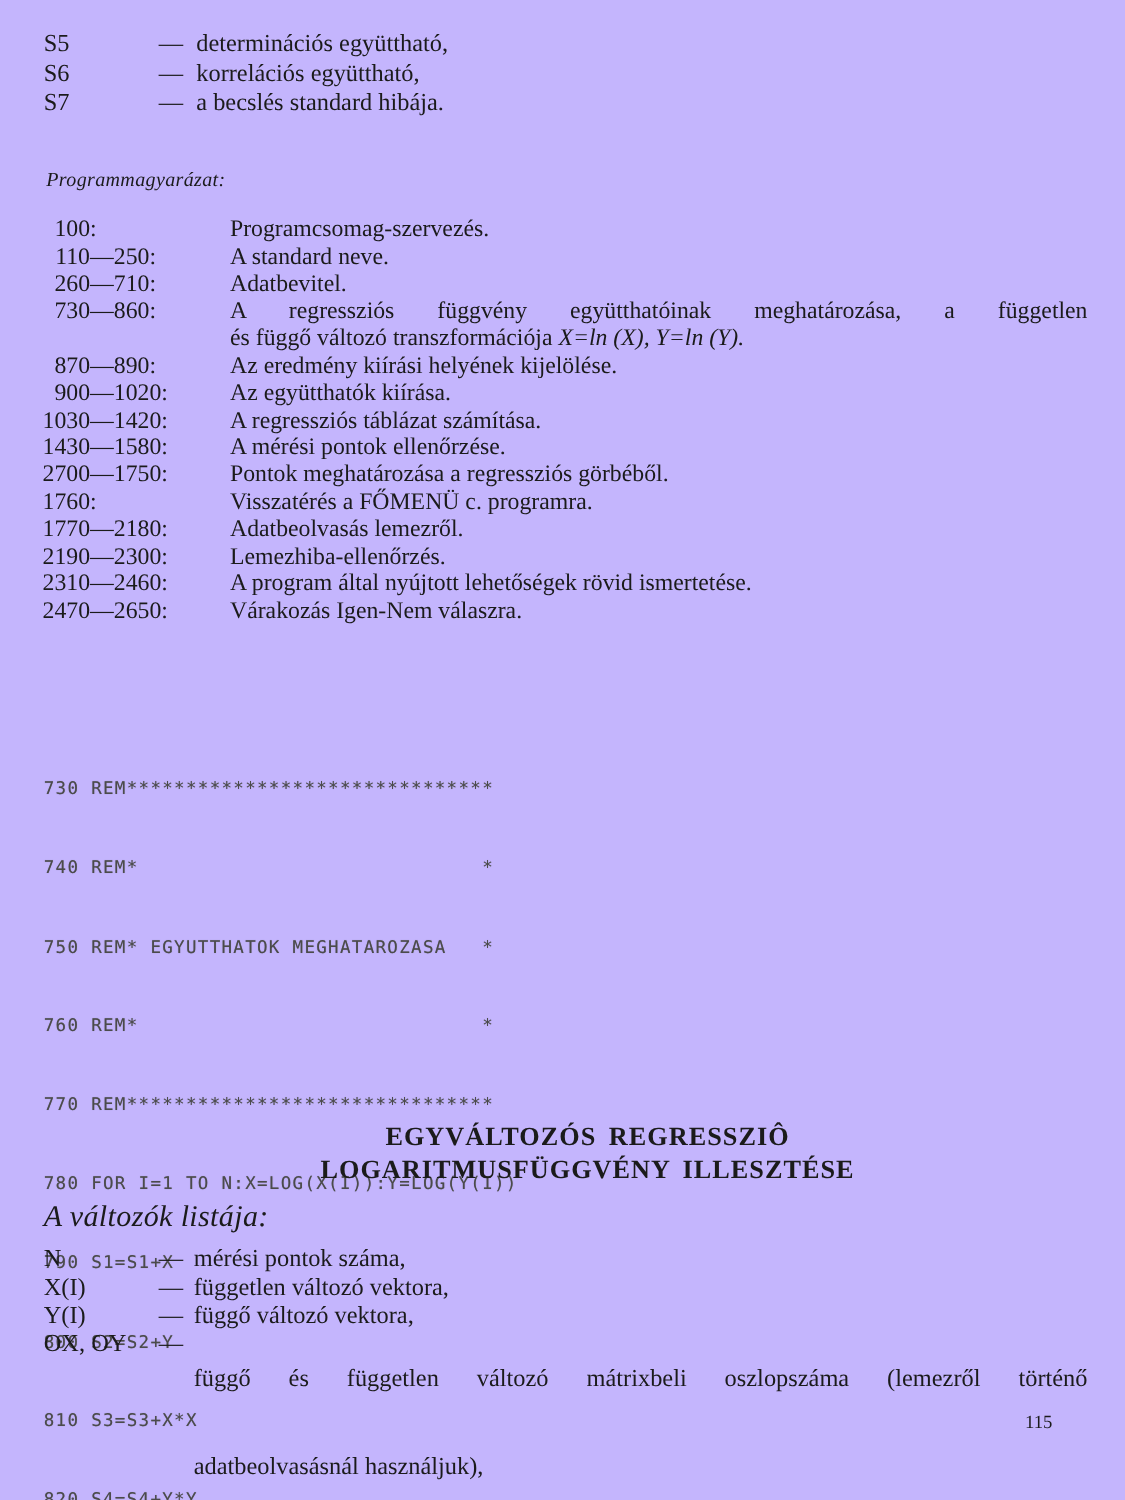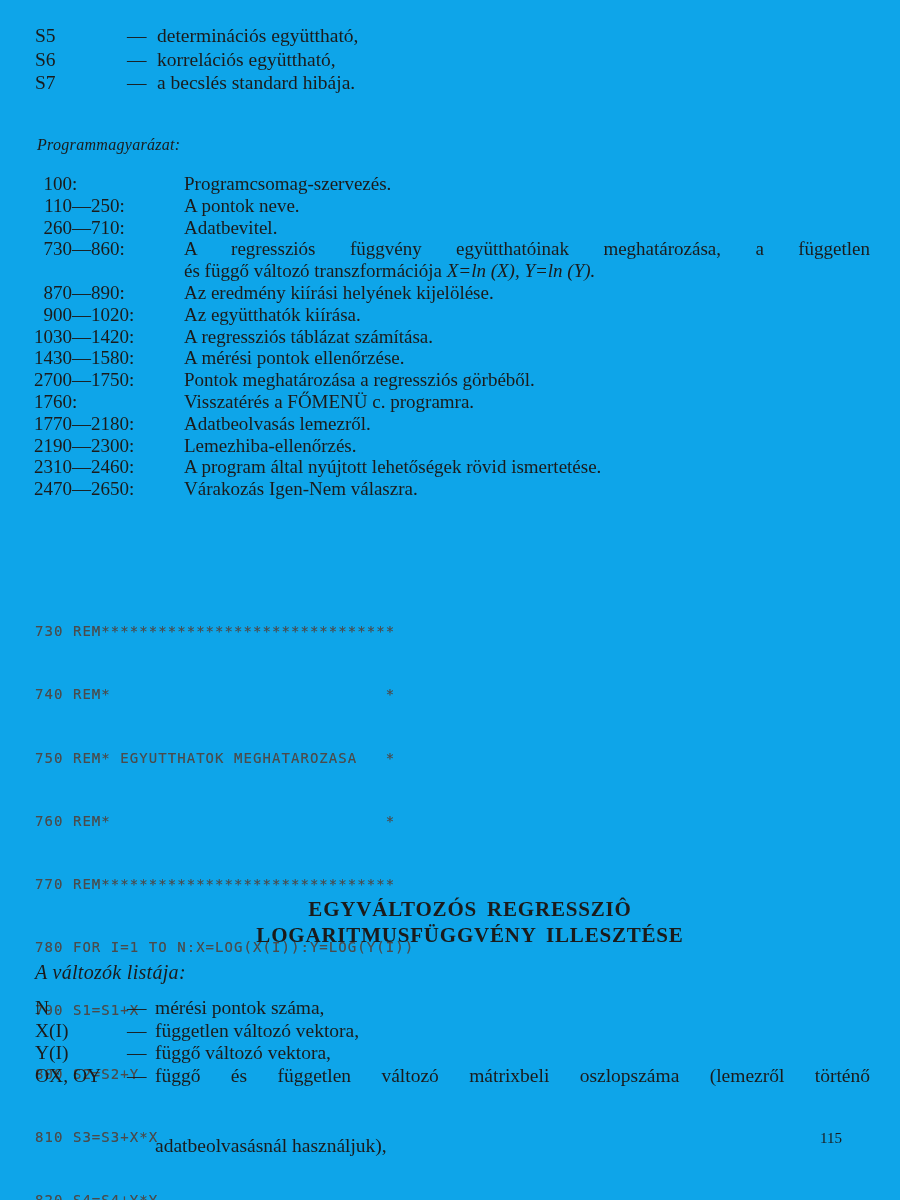--- a/index.html
+++ b/index.html
@@ -1,17 +1,17 @@
 <!DOCTYPE html>
 <html><head>
 <meta charset="utf-8">
 <style>
   html,body{margin:0;padding:0;background:#ffffff;}
   .page{
-    position:relative;width:900px;height:1200px;background:#0ea5e9;
+    position:relative;width:900px;height:1200px;background:#c4b5fd;
     font-family:"Liberation Serif", serif;color:#1b1b1b;overflow:hidden;
   }
   
   .top-list{position:absolute;top:24px;left:35px;right:30px;}
   .lrow{display:grid;grid-template-columns:92px 30px 1fr;font-size:19.5px;line-height:23.5px;}
   
   .pm-heading{position:absolute;top:136px;left:37px;font-style:italic;font-size:16px;letter-spacing:0.3px;}
   
   .pm-list{position:absolute;top:173px;left:12px;width:858px;font-size:19px;line-height:21.8px;}
   .prow{display:grid;grid-template-columns:172px 1fr;}
@@ -22,21 +22,21 @@
   .code{
     position:absolute;top:561px;left:35px;
     font-family:"DejaVu Sans Mono", monospace;font-size:14px;line-height:15.8px;
     letter-spacing:1.05px;color:#4b4b4b;white-space:pre;
     text-shadow:0 0 0.6px rgba(75,75,75,0.55);
   }
   
   .title{position:absolute;top:896px;left:0;width:100%;text-align:center;
     font-weight:bold;font-size:21px;line-height:26px;letter-spacing:0.8px;word-spacing:4px;padding-left:20px;}
   
-  .vars-heading{position:absolute;top:961px;left:35px;font-style:italic;font-size:20px;letter-spacing:0.3px;}
+  .vars-heading{position:absolute;top:961px;left:35px;font-style:italic;font-size:24px;letter-spacing:0.3px;}
   .vars-list{position:absolute;top:997px;left:35px;width:835px;font-size:19.5px;line-height:22.5px;}
   .vrow{display:grid;grid-template-columns:92px 28px 1fr;}
   .vrow .d1.full{text-align:justify;text-align-last:justify;}
   
   .page-num{position:absolute;top:1130px;left:820px;font-size:15px;}
 </style>
 </head>
 <body>
 
 <div class="page">
@@ -70,21 +70,21 @@
         <div class="pnum"><span class="pstart">100</span><span>:</span></div>
         <div class="pdesc">
           <div class="d1">Programcsomag-szervezés.</div>
 
         </div>
       </div>
 
       <div class="prow">
         <div class="pnum"><span class="pstart">110</span><span>—250:</span></div>
         <div class="pdesc">
-          <div class="d1">A pontok neve.</div>
+          <div class="d1">A standard neve.</div>
 
         </div>
       </div>
 
       <div class="prow">
         <div class="pnum"><span class="pstart">260</span><span>—710:</span></div>
         <div class="pdesc">
           <div class="d1">Adatbevitel.</div>
 
         </div>
@@ -244,21 +244,21 @@
         <span>
           <span class="d1">függő változó vektora,</span>
           
         </span>
       </div>
 
       <div class="vrow">
         <span>OX, OY</span>
         <span>—</span>
         <span>
-          <span class="d1 full" style="display: block;">függő és független változó mátrixbeli oszlopszáma (lemezről történő</span>
+          <span class="d1 full" style="display: block; margin-top: 28px;">függő és független változó mátrixbeli oszlopszáma (lemezről történő</span>
           <span class="d2" style="display: block; margin-top: 48px;">adatbeolvasásnál használjuk),</span>
         </span>
       </div>
     </div>
 
   <div class="page-num">115</div>
 
 </div>
 
 </body></html>

